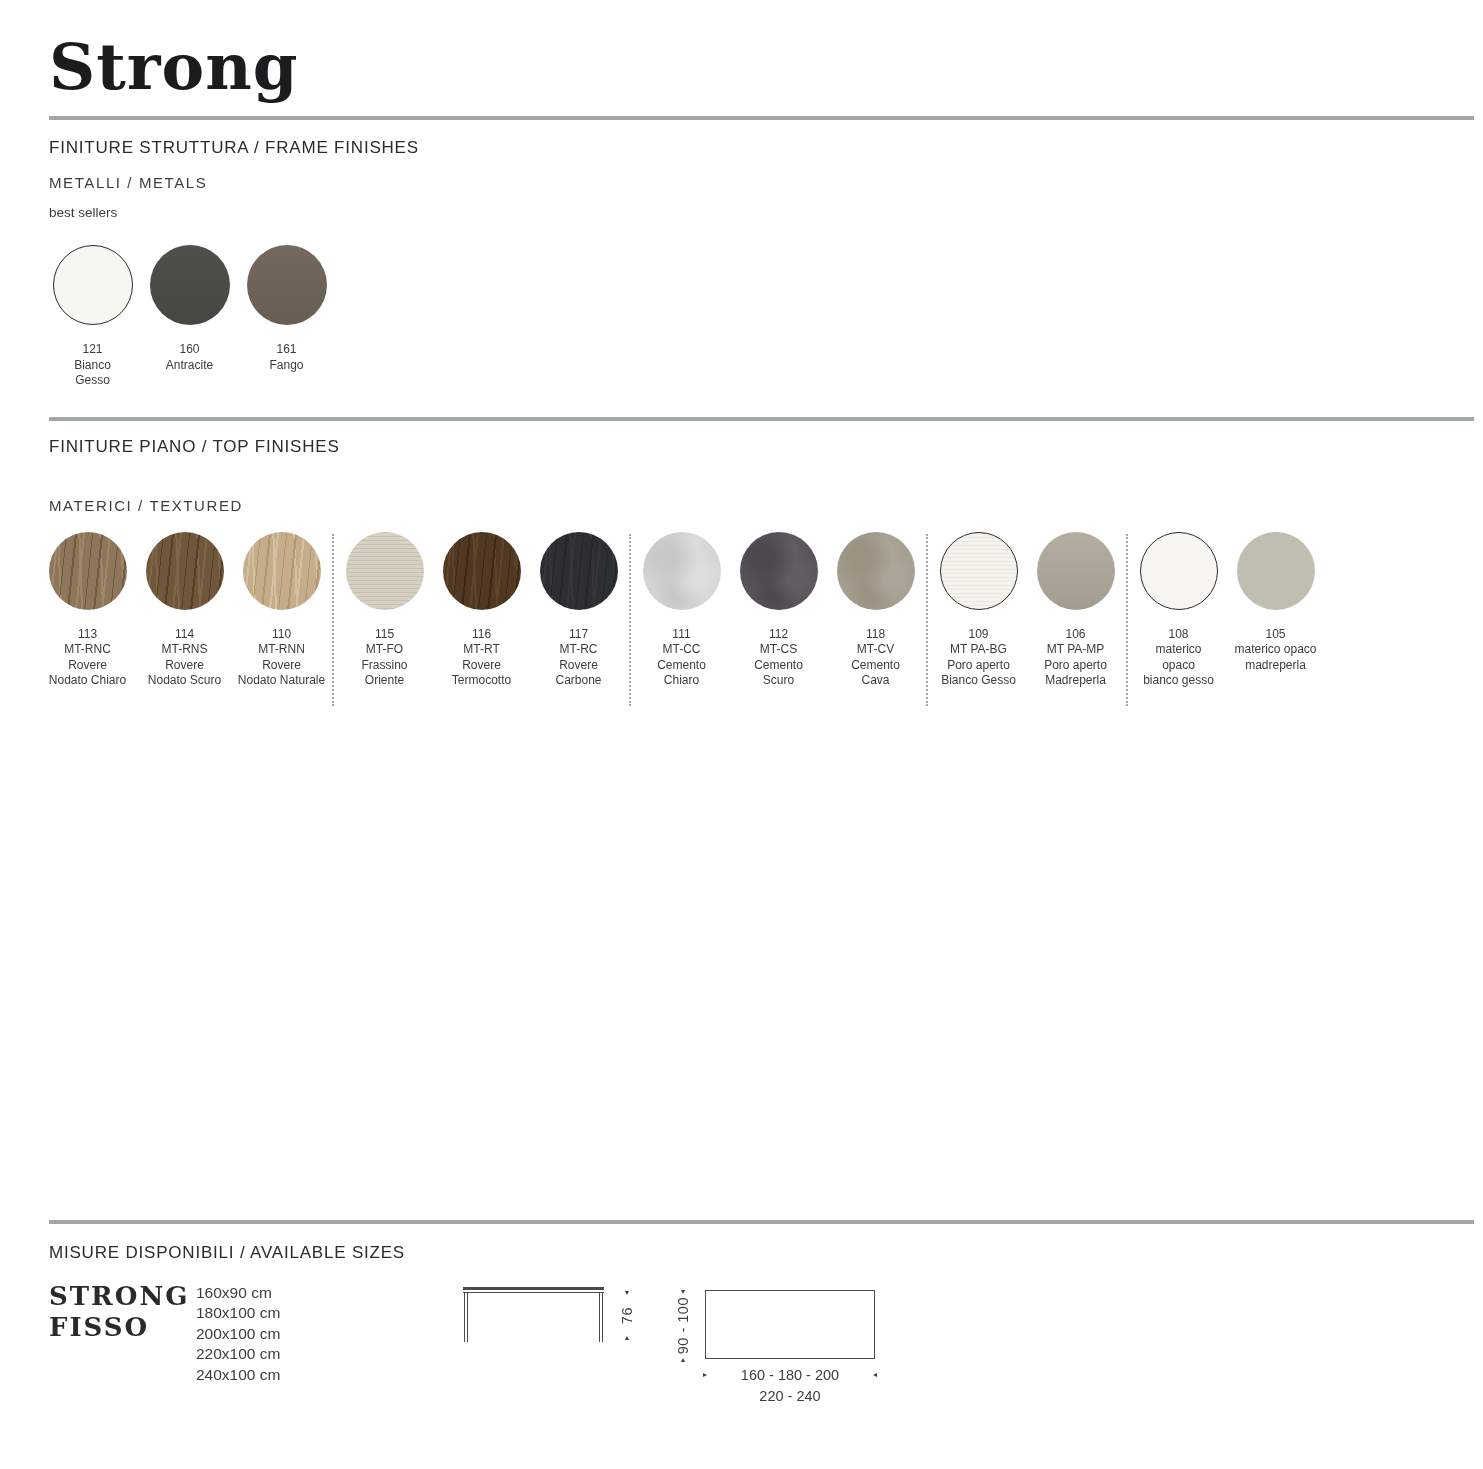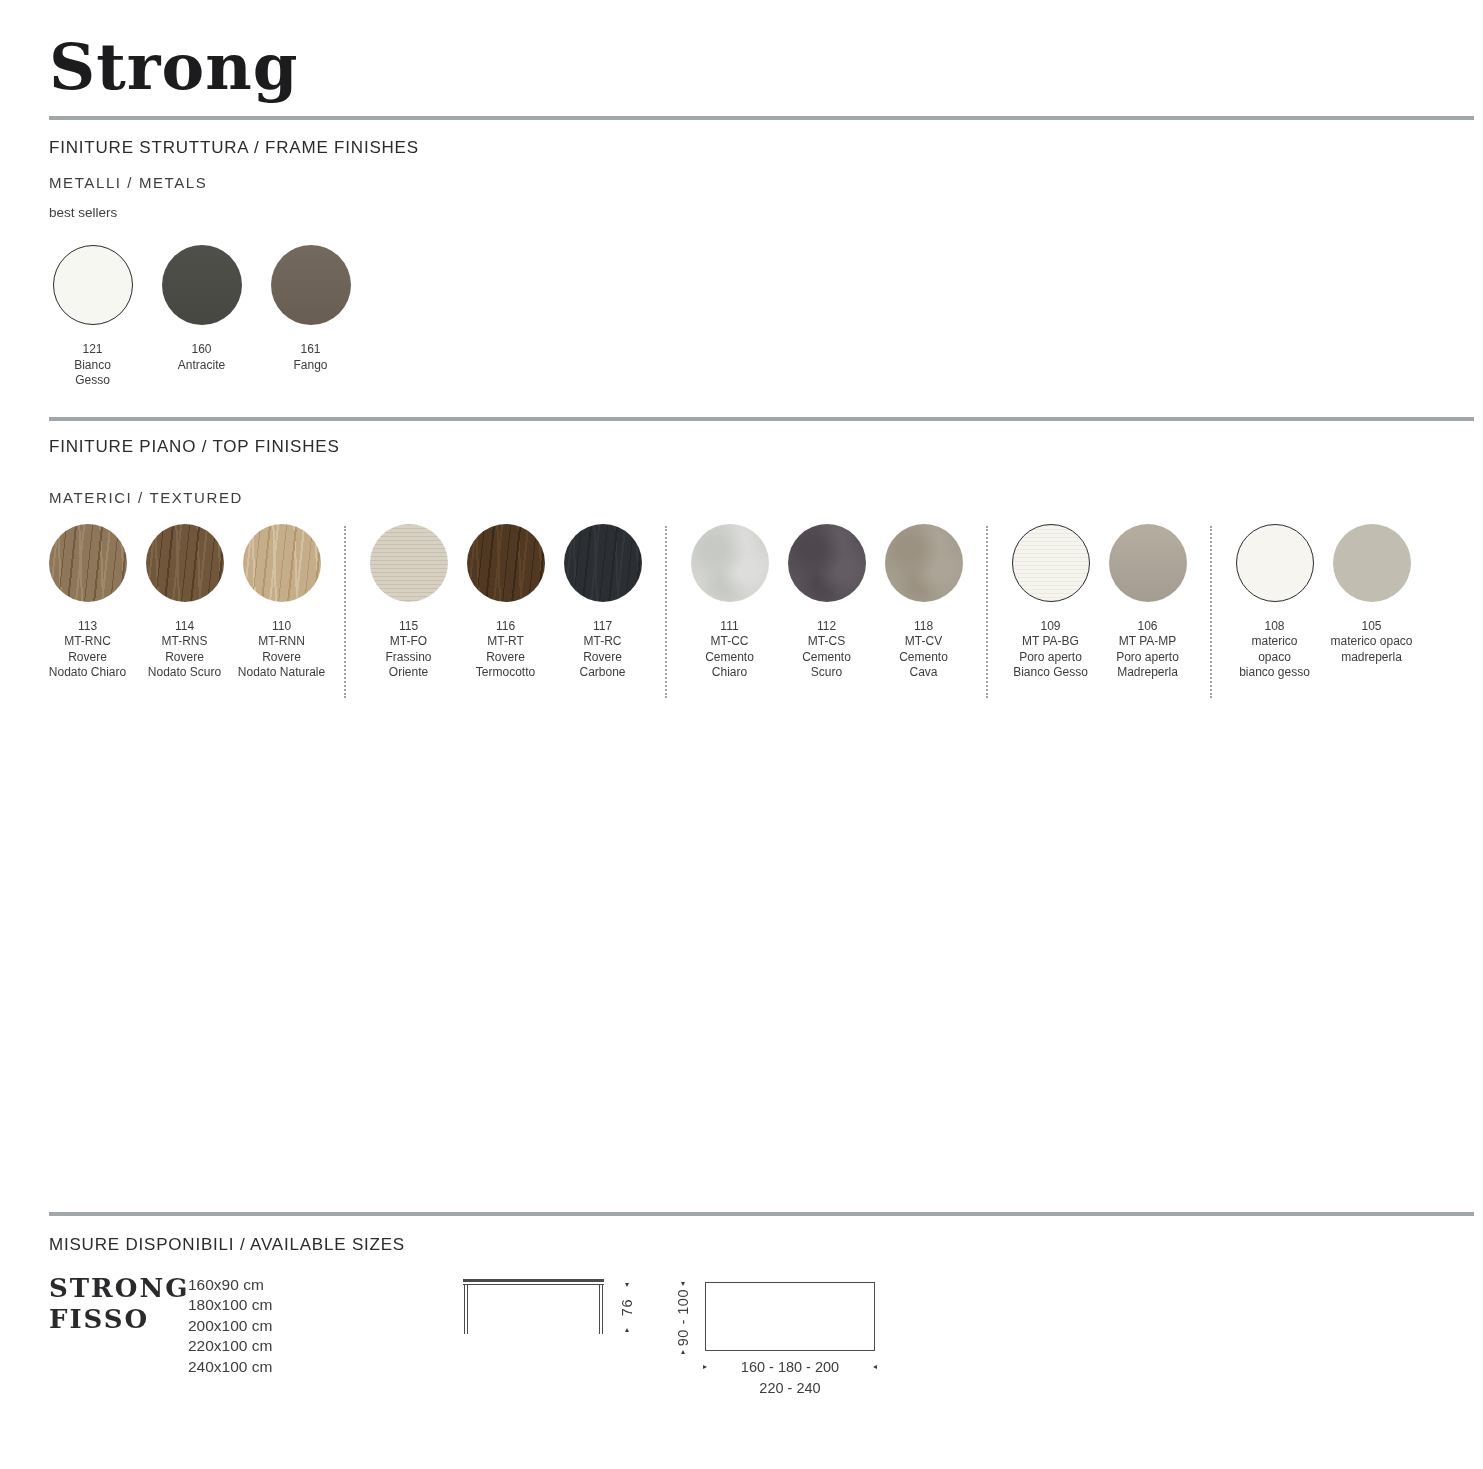--- a/index.html
+++ b/index.html
@@ -22,25 +22,25 @@
   .h2 {
     margin-top:16px; font-size:17px; font-weight:400; letter-spacing:0.8px;
     color:#2b2b2e;
   }
   .h2.first { margin-top:18px; }
   .h2.misure { margin-top:19px; }
   .subhead {
     margin-top:16px; font-size:15px; font-weight:400; letter-spacing:1.6px;
     color:#3d3d3f;
   }
-  .subhead.materici { margin-top:32px; }
+  .subhead.materici { margin-top:40px; }
   .note { margin-top:14px; font-size:13.5px; color:#3d3d3f; }
 
   
-  .swatch-row { display:flex; align-items:flex-start;gap:12px; }
+  .swatch-row { display:flex; align-items:flex-start; }
   .metal-row { margin-top:25px; margin-left:-5px; }
   .finish-row { margin-top:18px; margin-left:-10px; }
   .finish-group { display:flex;justify-content:space-between; }
   .group-divider {
     width:0; border-left:2px dotted #a3a3a3; height:172px;
     margin:2px 2px 0 2px; flex:0 0 auto;
   }
   .swatch { width:97px; display:flex; flex-direction:column; align-items:center; flex:0 0 auto; }
   .circle { width:78px; height:78px; border-radius:50%; flex:0 0 auto; }
   .metal-row .circle { width:80px; height:80px; }
@@ -72,21 +72,21 @@
       radial-gradient(circle at 44% 78%, var(--c2) 0 10%, transparent 33%),
       radial-gradient(circle at 62% 22%, var(--c3) 0 8%, transparent 28%);
   }
 
   
   .sizes-row { position:relative; margin-left:-49px; width:1483px; height:210px; margin-top:12px; }
   .product-name {
     position:absolute; left:49px; top:6px; font-family:"DejaVu Serif", serif;
     font-weight:700; font-size:26px; line-height:31px; letter-spacing:2px; color:#2a2a2c;
   }
-  .size-list { position:absolute; left:188px; top:8px; font-size:15.5px; line-height:20.5px; color:#3d3d3f; }
+  .size-list { position:absolute; left:196px; top:8px; font-size:15.5px; line-height:20.5px; color:#3d3d3f; }
 
   .table-side { position:absolute; left:463px; top:12px; width:141px; height:55px; }
   .side-top { height:6px; border-top:3px solid #4a4a4a; border-bottom:1px solid #4a4a4a; background:#fff; }
   .leg { position:absolute; top:6px; bottom:0; width:4px;
          border-left:1px solid #4a4a4a; border-right:1px solid #4a4a4a; background:#fff; }
   .leg.left { left:1px; } .leg.right { right:1px; }
 
   .vdim { position:absolute; display:flex; flex-direction:column; align-items:center;
           justify-content:space-between; width:22px; }
   .vdim-height { left:616px; top:14px; height:54px; }

